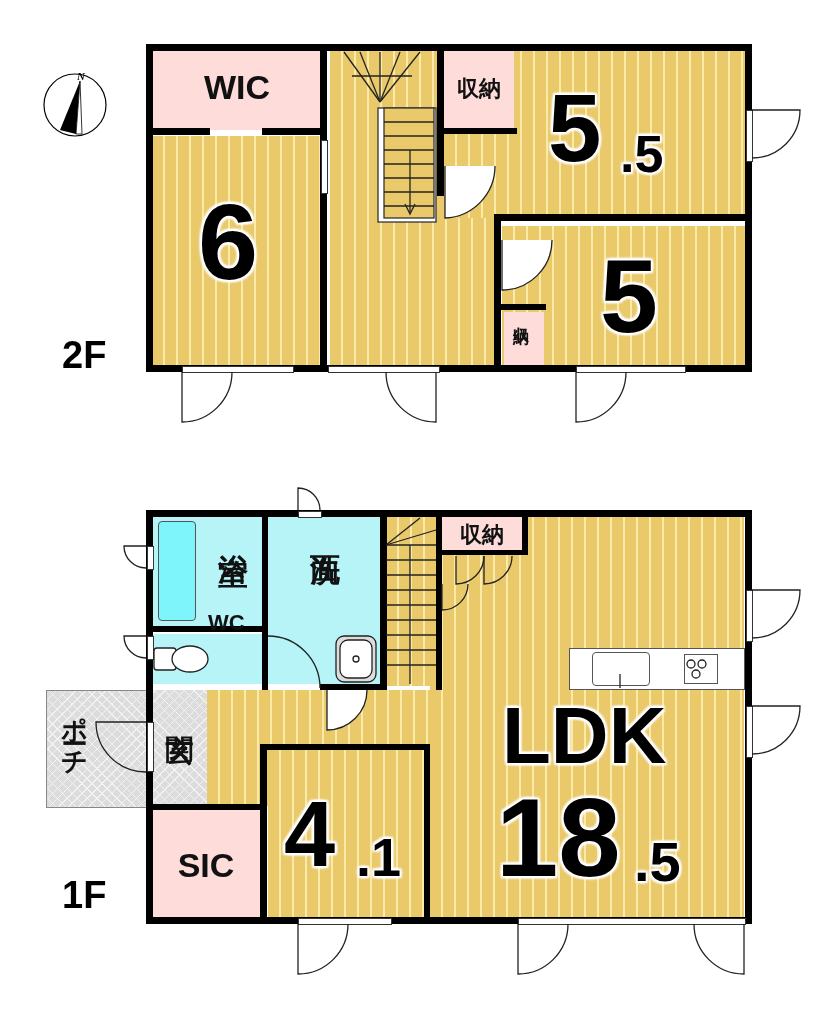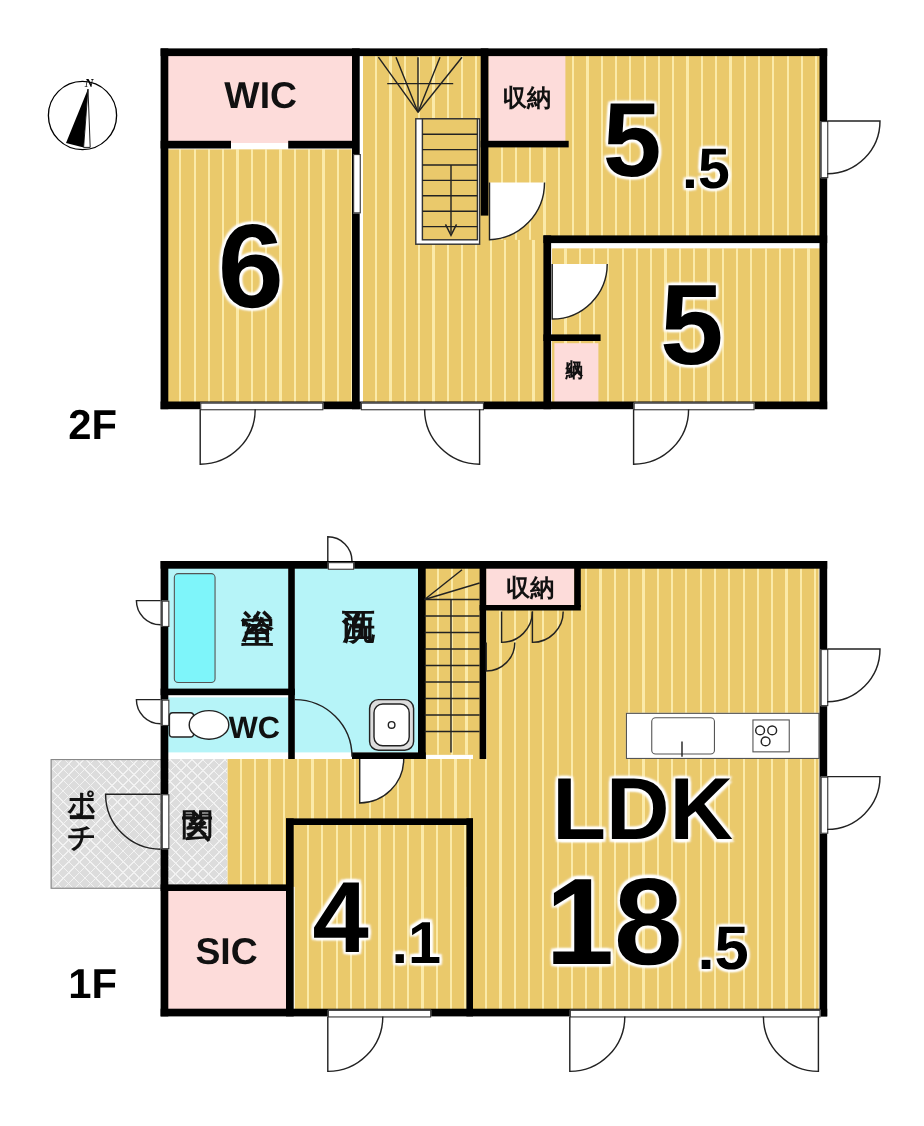--- a/index.html
+++ b/index.html
@@ -60,21 +60,21 @@
   <div class="opening" style="left:746px;top:110px;width:5px;height:50px;border:1px solid #333;"></div>
   <div class="opening" style="left:321px;top:140px;width:5px;height:52px;border:1px solid #333;"></div>
 
   <span class="lbl" style="left:152px;top:68px;width:170px;font-size:34px;">WIC</span>
   <span class="big" style="left:198px;top:188px;font-size:108px;line-height:1;">6</span>
   <span class="lbl" style="left:444px;top:74px;width:70px;font-size:22px;">収納</span>
   <span class="big" style="left:548px;top:80px;font-size:96px;line-height:1;">5</span>
   <span class="big" style="left:620px;top:128px;font-size:52px;line-height:1;">.5</span>
   <span class="big" style="left:600px;top:244px;font-size:104px;line-height:1;">5</span>
   <span class="lbl vlbl" style="left:510px;top:314px;font-size:16px;">収納</span>
-  <span class="floorlabel" style="left:62px;top:334px;margin-top:32px;">2F</span>
+  <span class="floorlabel" style="left:62px;top:334px;">2F</span>
 </div>
 
 <div>
 
   <div class="abs tile" style="left:46px;top:690px;width:100px;height:116px;border:1px solid #888;"></div>
 
   <div class="abs cyan" style="left:152px;top:516px;width:110px;height:112px;"></div>
   <div class="abs" style="left:158px;top:521px;width:36px;height:98px;background:#7ef5fa;border:1px solid #555;border-radius:4px;"></div>
   <div class="abs cyan" style="left:268px;top:516px;width:112px;height:168px;"></div>
   <div class="abs cyan" style="left:152px;top:634px;width:110px;height:50px;"></div>
@@ -111,21 +111,21 @@
   <div class="opening" style="left:518px;top:918px;width:226px;height:5px;border:1px solid #333;"></div>
   <div class="opening" style="left:746px;top:590px;width:5px;height:50px;border:1px solid #333;"></div>
   <div class="opening" style="left:746px;top:706px;width:5px;height:50px;border:1px solid #333;"></div>
   <div class="opening" style="left:147px;top:722px;width:5px;height:48px;border:1px solid #333;"></div>
   <div class="opening" style="left:298px;top:511px;width:22px;height:5px;border:1px solid #333;"></div>
   <div class="opening" style="left:147px;top:546px;width:5px;height:22px;border:1px solid #333;"></div>
   <div class="opening" style="left:147px;top:636px;width:5px;height:22px;border:1px solid #333;"></div>
 
   <span class="lbl vlbl" style="left:212px;top:530px;font-size:30px;">浴室</span>
   <span class="lbl vlbl" style="left:304px;top:530px;font-size:30px;">洗面</span>
-  <span class="lbl" style="left:208px;top:646px;font-size:28px;">WC</span>
+  <span class="lbl" style="left:208px;top:610px;font-size:22px;">WC</span>
   <span class="lbl vlbl" style="left:58px;top:698px;font-size:26px;">ポーチ</span>
   <span class="lbl vlbl" style="left:160px;top:712px;font-size:28px;">玄関</span>
   <span class="lbl" style="left:152px;top:846px;width:108px;font-size:34px;">SIC</span>
   <span class="lbl" style="left:442px;top:520px;width:80px;font-size:22px;">収納</span>
   <span class="big" style="left:284px;top:788px;font-size:92px;line-height:1;">4</span>
   <span class="big" style="left:356px;top:830px;font-size:54px;line-height:1;">.1</span>
   <span class="big" style="left:502px;top:696px;font-size:80px;line-height:1;">LDK</span>
   <span class="big" style="left:496px;top:782px;font-size:112px;line-height:1;">18</span>
   <span class="big" style="left:634px;top:834px;font-size:56px;line-height:1;">.5</span>
   <span class="floorlabel" style="left:62px;top:874px;">1F</span>

